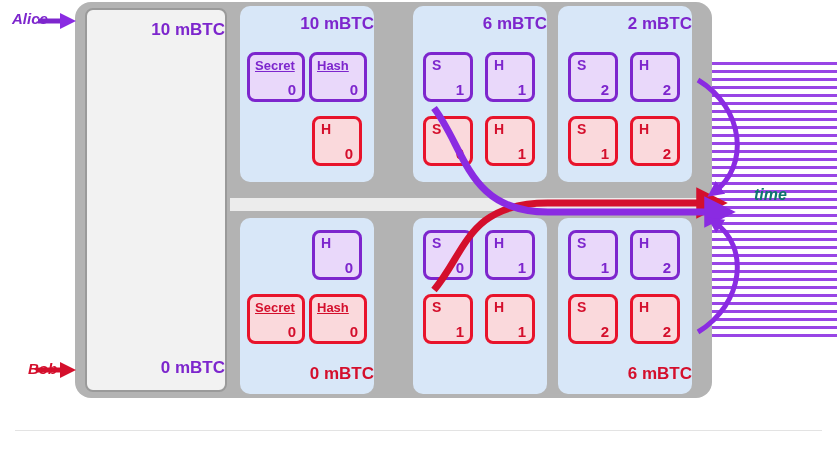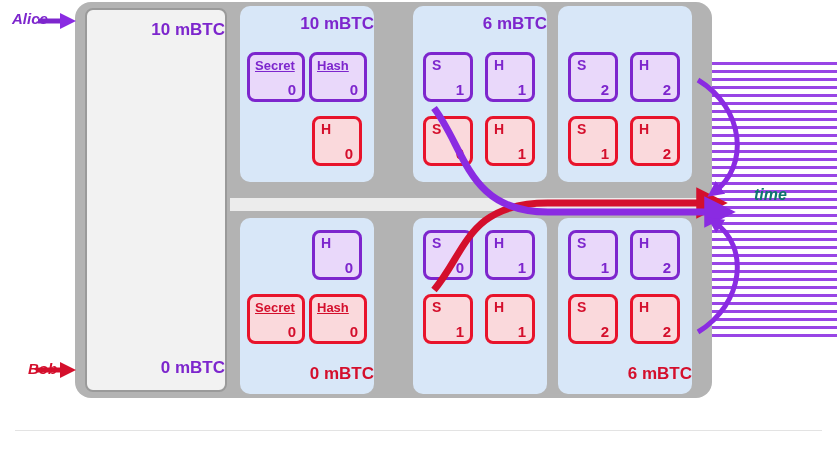--- a/index.html
+++ b/index.html
@@ -126,20 +126,21 @@
       <span class="ml">S</span>
       <span class="mn">1</span>
     </div>
     <div class="mini r" style="left:72px;top:76px">
       <span class="ml">H</span>
       <span class="mn">1</span>
     </div>
   </div>
 
   <div class="state top c3">
+    <div class="amt top-pos purple-t">2 mBTC</div>
     <div class="mini p" style="left:10px;top:46px">
       <span class="ml">S</span>
       <span class="mn">2</span>
     </div>
     <div class="mini p" style="left:72px;top:46px">
       <span class="ml">H</span>
       <span class="mn">2</span>
     </div>
     <div class="mini r" style="left:10px;top:110px">
       <span class="ml">S</span>

